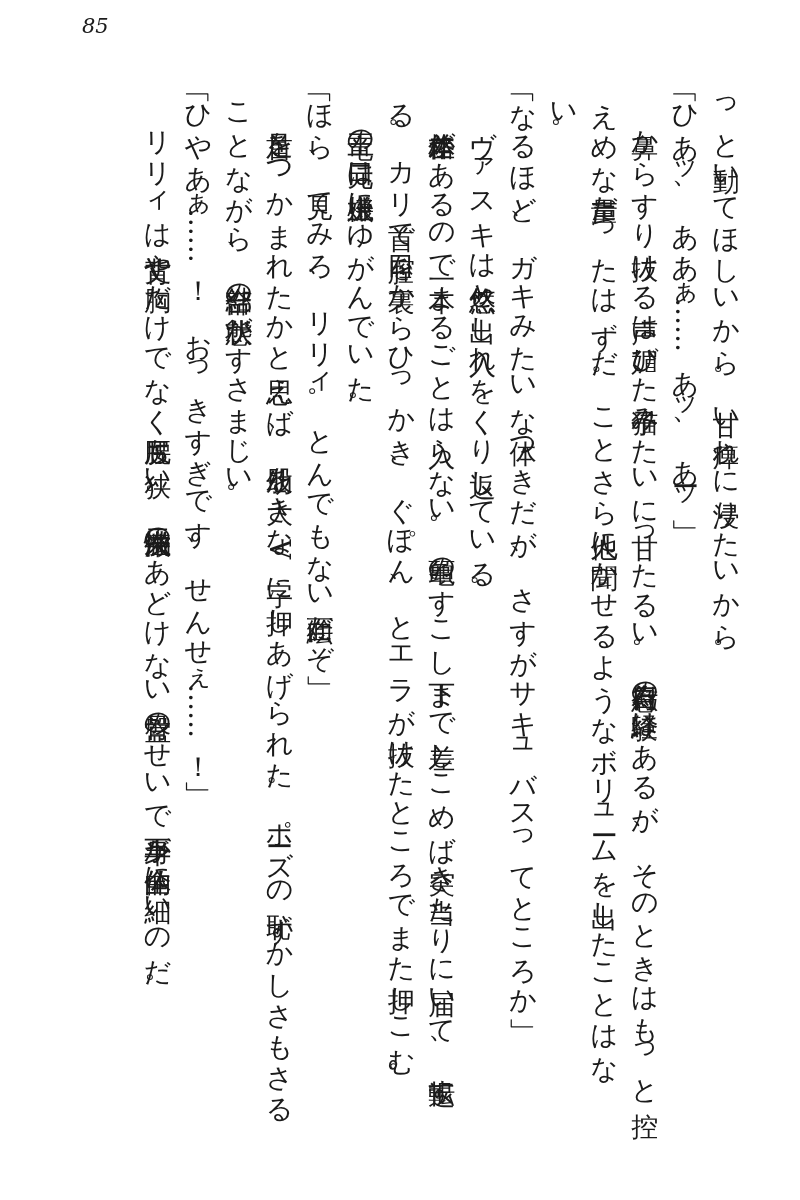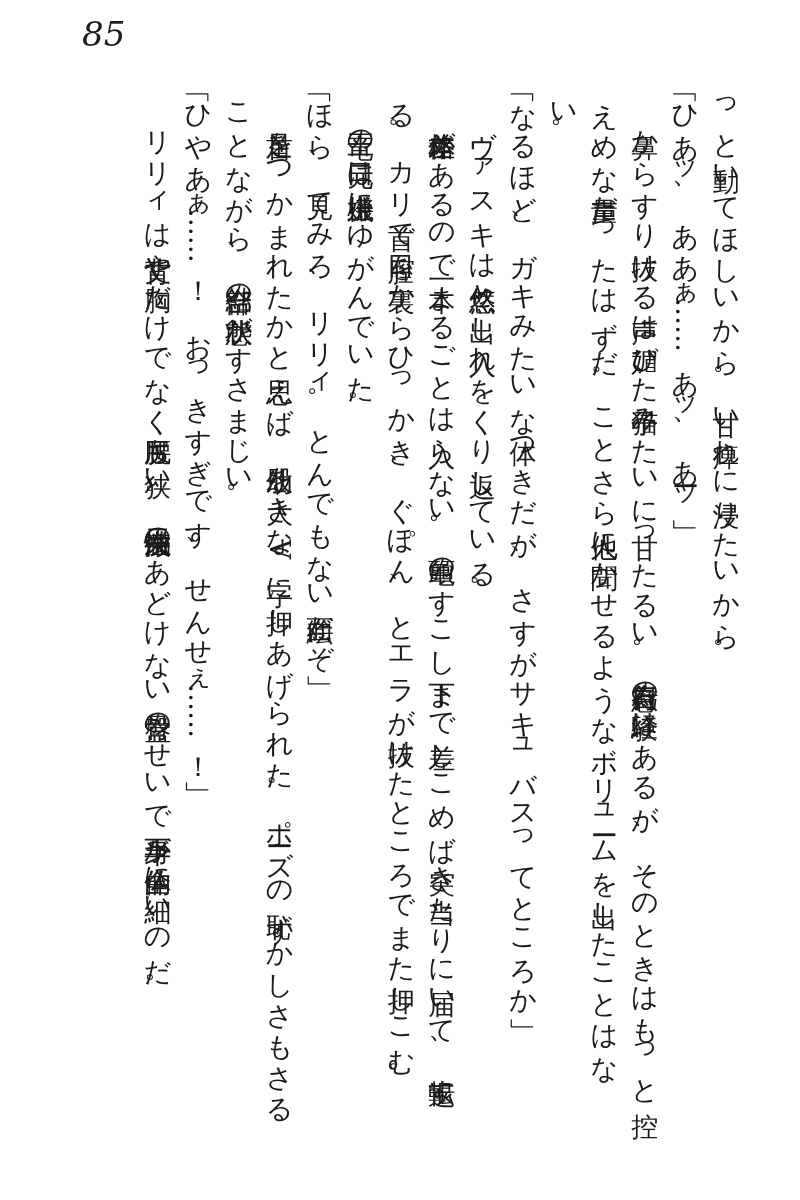--- a/index.html
+++ b/index.html
@@ -18,21 +18,21 @@
     width: 800px;
     height: 1200px;
     background: #ffffff;
   }
   .page-number {
     position: absolute;
     top: 14px;
     left: 82px;
     font-family: "DejaVu Serif", "Liberation Serif", serif;
     font-style: italic;
-    font-size: 34px;
+    font-size: 21px;
     color: #1b1b1b;
   }
   .text-block {
     position: absolute;
     top: 85px;
     right: 54px;
     height: 1026px;
     writing-mode: vertical-rl;
     text-orientation: mixed;
     font-family: "DejaVu Serif", "Liberation Serif", serif;

